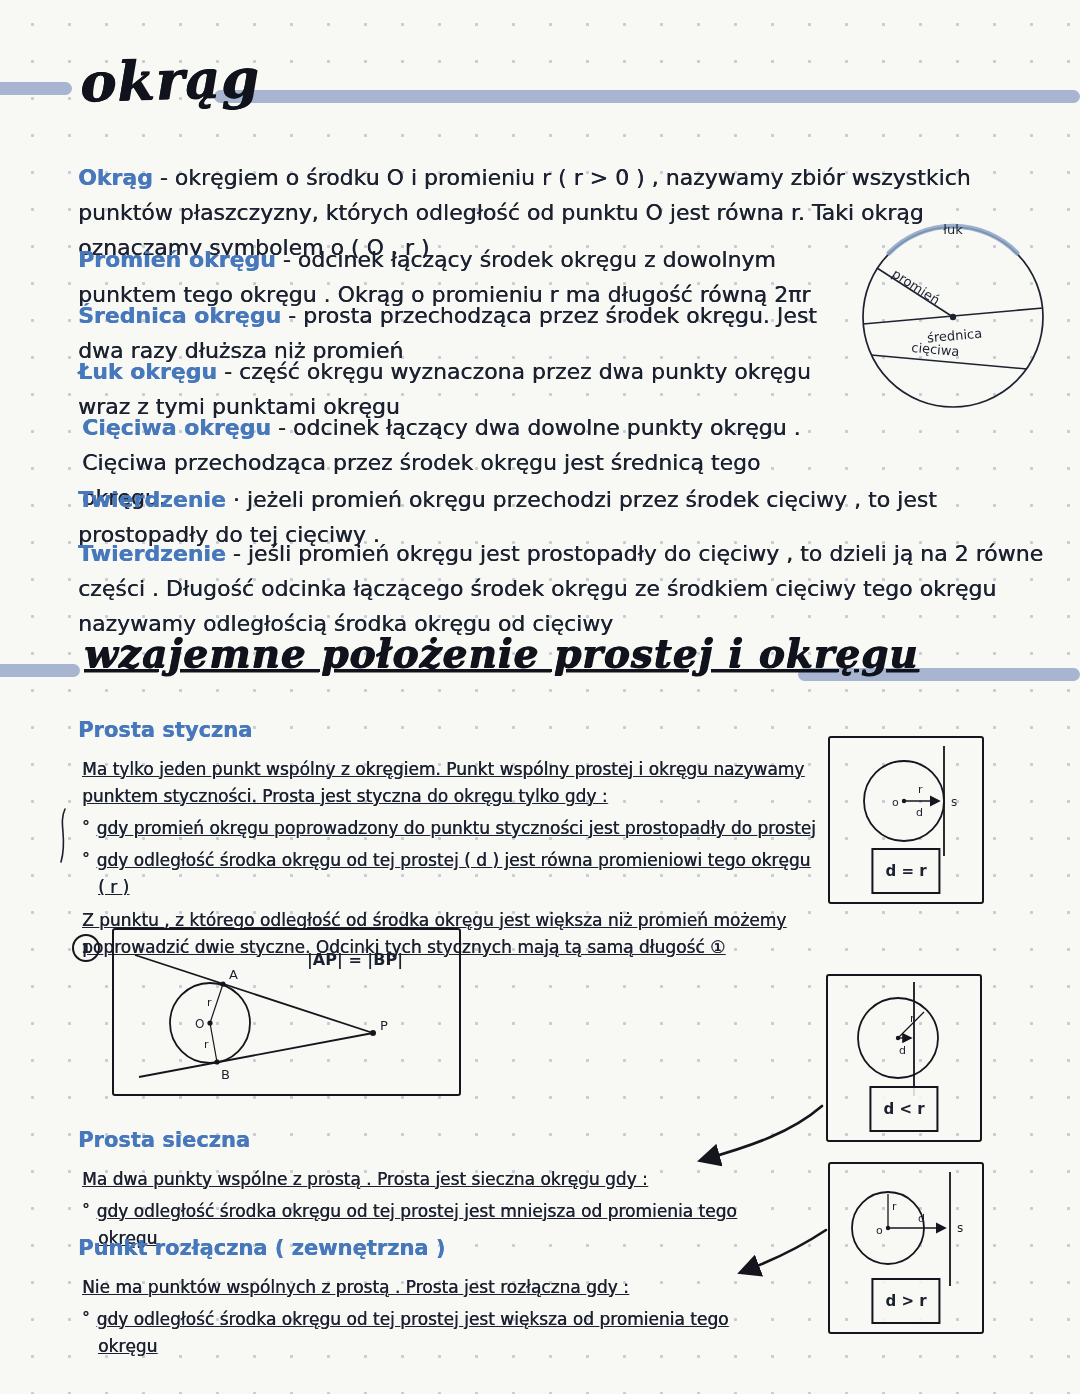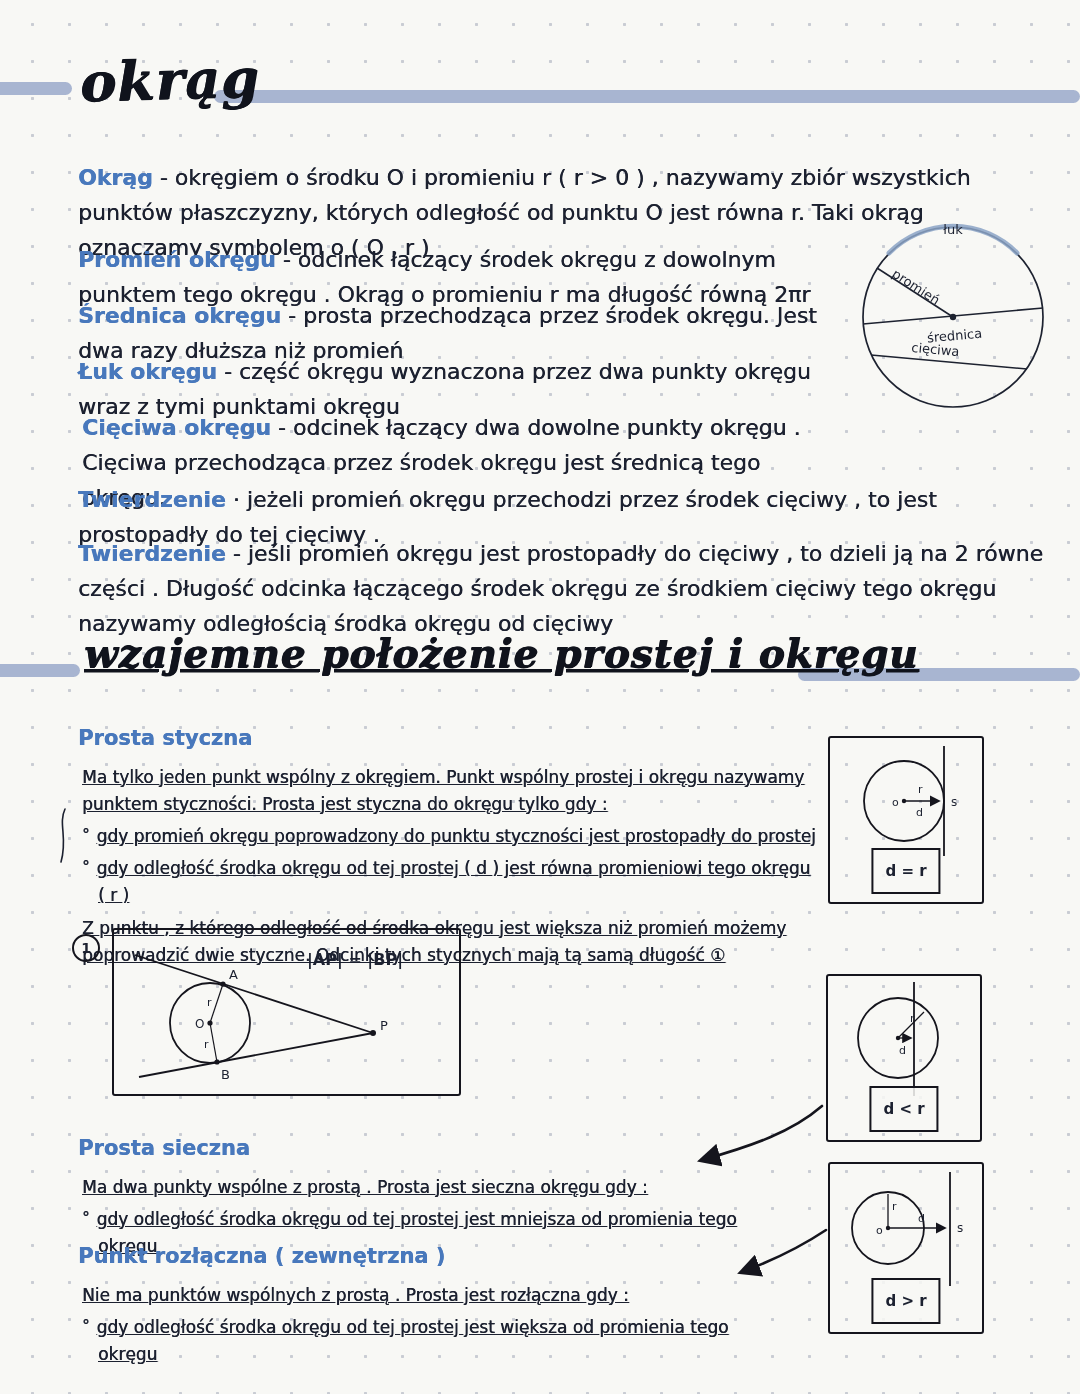--- a/index.html
+++ b/index.html
@@ -22,21 +22,21 @@
     font-family:"DejaVu Serif", serif;font-style:italic;font-weight:bold;
     color:#10131c;text-shadow:1px 0 0 currentColor, 0 0.5px 0 currentColor;
     letter-spacing:1px;
   }
   .t1{left:80px;top:48px;font-size:54px;transform:rotate(-1.5deg);}
   .t2{left:84px;top:630px;font-size:39px;text-decoration:underline;}
   .para{position:absolute;font-size:22px;line-height:1.6;text-shadow:0.4px 0 0 currentColor;}
   .flow{position:absolute;font-size:17px;line-height:1.6;text-shadow:0.4px 0 0 currentColor;}
   .flow p{margin:0 0 5px 4px;text-decoration:underline;}
   .term{color:#4878bc;font-weight:bold;}
-  .blue-h{margin:8px 0 8px 0;font-size:21px;color:#4878bc;font-weight:bold;text-shadow:0.4px 0 0 currentColor;}
+  .blue-h{margin:0 0 8px 0;font-size:21px;color:#4878bc;font-weight:bold;text-shadow:0.4px 0 0 currentColor;}
   .bullet-line{padding-left:16px;}
   .bullet{display:inline-block;margin-left:-16px;margin-right:7px;font-size:15px;vertical-align:top;}
   .diagram-box{position:absolute;border:2.5px solid #15151d;border-radius:3px;}
   .caption{
     position:absolute;bottom:8px;left:50%;transform:translateX(-50%);
     border:2px solid #15151d;padding:12px 12px;font-size:15px;font-weight:bold;
     white-space:nowrap;background:rgba(248,248,245,.85);
   }
   .circle-num{
     position:absolute;width:24px;height:24px;border:2px solid #15151d;border-radius:50%;

